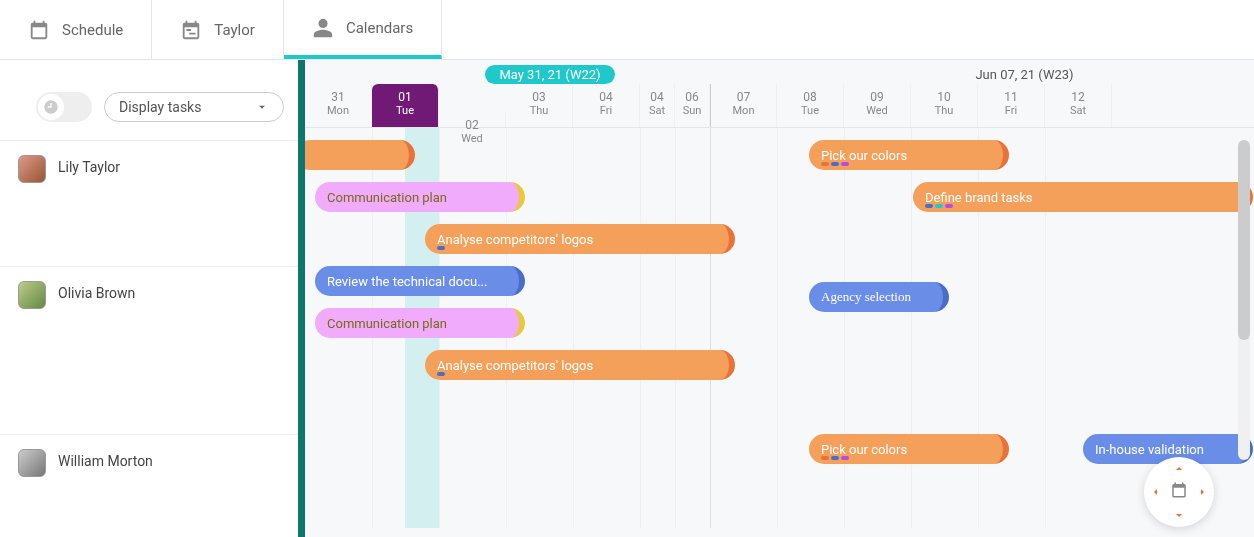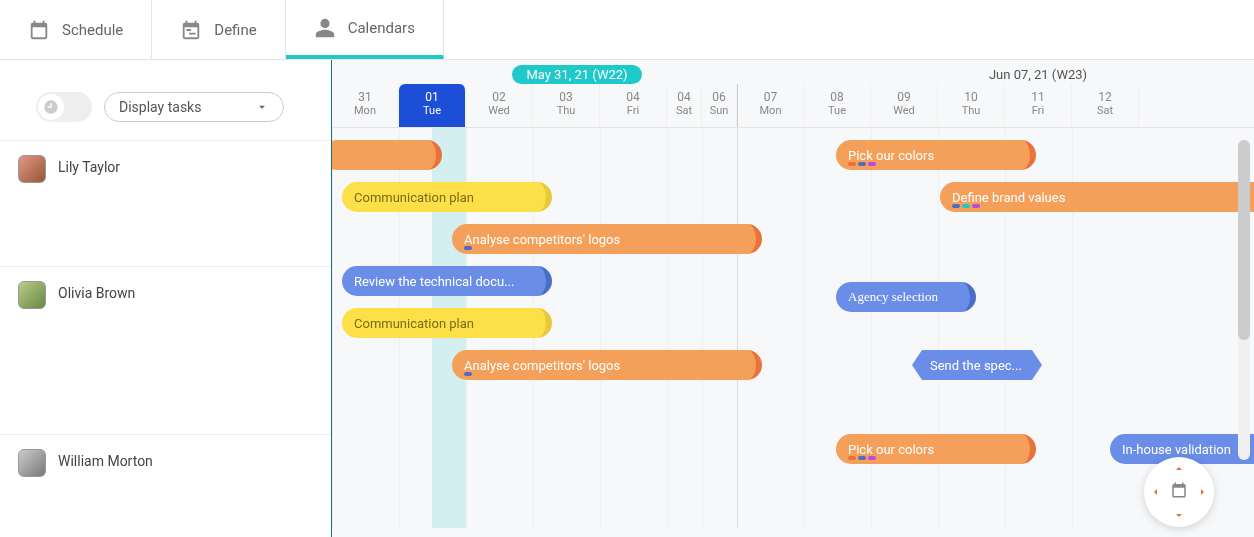--- a/index.html
+++ b/index.html
@@ -14,46 +14,46 @@
 
 .toolbar { display: flex; align-items: center; gap: 12px; padding: 10px 16px; position: absolute; left: 20px; top: 82px; z-index: 5; }
 .toggle { width: 56px; height: 30px; background: #eee; border-radius: 15px; position: relative; cursor: pointer; }
 .toggle-knob { width: 26px; height: 26px; background: #fff; border-radius: 50%; position: absolute; top: 2px; left: 2px; display: flex; align-items: center; justify-content: center; }
 .toggle-knob svg { width: 16px; height: 16px; fill: #ccc; }
 .select { display: flex; align-items: center; justify-content: space-between; border: 1px solid #ccc; border-radius: 18px; padding: 6px 14px; width: 180px; background: #fff; cursor: pointer; font-size: 14px; color: #555; }
 .select svg { width: 14px; height: 14px; fill: #666; }
 
 
 .grid { position: absolute; top: 60px; left: 0; right: 0; bottom: 0; display: flex; }
-.sidebar { width: 332px; background: #fff; border-right: 1px solid #0f766e; padding-top: 80px; }
+.sidebar { width: 305px; background: #fff; border-right: 7px solid #0f766e; padding-top: 80px; }
 .person-row { display: flex; align-items: flex-start; gap: 12px; padding: 14px 18px; border-top: 1px solid #eee; height: 126px; }
 .person-row.tall { height: 168px; }
 .avatar { width: 28px; height: 28px; border-radius: 6px; background: linear-gradient(135deg,#aaa,#666); flex-shrink: 0; border: 1px solid #999; }
 .person-name { font-size: 14px; color: #444; margin-top: 4px; }
 
 .timeline { flex: 1; position: relative; overflow: hidden; }
 .week-headers { display: flex; height: 24px; }
 .week-header { text-align: center; font-size: 13px; color: #555; }
 .week-header.pill { background: #20c9c9; color: #fff; border-radius: 10px; padding: 2px 14px; display: inline-block; }
 .week-header-wrap { flex: 1; text-align: center; padding-top: 4px; }
 
 .day-headers { display: flex; height: 44px; border-bottom: 1px solid #e5e5e5; }
 .day-col { width: 67px; text-align: center; font-size: 12px; color: #888; padding-top: 6px; border-right: 1px solid #f0f0f0; position: relative; }
-.day-col.today { background: #1d4ed8; color: #fff; border-radius: 6px 6px 0 0; }
+.day-col.today { background: #701a75; color: #fff; border-radius: 6px 6px 0 0; }
 .day-col .num { display: block; font-size: 12px; }
 .day-col .dow { display: block; font-size: 11px; }
 
 .timeline-body { position: relative; height: 400px; }
 .vline { position: absolute; top: 0; bottom: 0; width: 1px; background: #f0f0f0; }
 .vline.strong { background: #ddd; }
 .today-col { position: absolute; top: 0; bottom: 0; width: 35px; background: #bdeaea; opacity: 0.6; }
 
 .task { position: absolute; height: 30px; border-radius: 15px; display: flex; align-items: center; padding: 0 12px; font-size: 13px; color: #fff; white-space: nowrap; overflow: hidden; cursor: pointer; }
 .task.orange { background: #f5a05a; border-right: 6px solid #e8723a; text-align: right; }
-.task.yellow { background: #fde047; color: #7a6a1a; border-right: 6px solid #e8c93a; }
+.task.yellow { background: #f0abfc; color: #7a6a1a; border-right: 6px solid #e8c93a; }
 .task.blue { background: #6a8ee8; border-right: 6px solid #4a6ec8; }
 .task.hex-blue { background: #6a8ee8; border-radius: 4px; clip-path: polygon(10px 0, calc(100% - 10px) 0, 100% 50%, calc(100% - 10px) 100%, 10px 100%, 0 50%); padding-left: 18px; }
 .task .dot { width: 8px; height: 4px; border-radius: 2px; position: absolute; bottom: 4px; }
 
 
 .nav-widget { position: absolute; right: 40px; bottom: 10px; width: 70px; height: 70px; background: #fff; border-radius: 50%; box-shadow: 0 2px 10px rgba(0,0,0,0.15); display: grid; grid-template-columns: 1fr 1fr 1fr; grid-template-rows: 1fr 1fr 1fr; align-items: center; justify-items: center; }
 .nav-widget svg { width: 12px; height: 12px; }
 .nav-widget .center-icon { grid-column: 2; grid-row: 2; }
 .nav-widget .up { grid-column: 2; grid-row: 1; fill: #e8723a; cursor: pointer; }
 .nav-widget .down { grid-column: 2; grid-row: 3; fill: #e8723a; cursor: pointer; }
@@ -71,21 +71,21 @@
   <div class="tab">
     <svg viewBox="0 0 24 24">
         <path d="M19 4h-1V2h-2v2H8V2H6v2H5a2 2 0 0 0-2 2v14a2 2 0 0 0 2 2h14a2 2 0 0 0 2-2V6a2 2 0 0 0-2-2zm0 16H5V9h14v11z"></path>
       </svg>
     <span>Schedule</span>
   </div>
   <div class="tab">
     <svg viewBox="0 0 24 24">
         <path d="M19 4h-1V2h-2v2H8V2H6v2H5a2 2 0 0 0-2 2v14a2 2 0 0 0 2 2h14a2 2 0 0 0 2-2V6a2 2 0 0 0-2-2zm0 16H5V9h14v11zM7 11h5v2H7zm3 4h7v2h-7z"></path>
       </svg>
-    <span>Define</span>
+    <span>Taylor</span>
   </div>
   <div class="tab active">
     <svg viewBox="0 0 24 24">
         <path d="M12 12a5 5 0 1 0-5-5 5 5 0 0 0 5 5zm0 2c-3.3 0-10 1.7-10 5v3h20v-3c0-3.3-6.7-5-10-5z"></path>
       </svg>
     <span>Calendars</span>
   </div>
 </div>
 
 <div class="toolbar">
@@ -127,21 +127,21 @@
     </div>
     <div class="day-headers" id="day-headers">
         <div class="day-col" style="width: 67px;">
           <span class="num">31</span>
           <span class="dow">Mon</span>
         </div>
         <div class="day-col today" style="width: 67px;">
           <span class="num">01</span>
           <span class="dow">Tue</span>
         </div>
-        <div class="day-col" style="width: 67px;">
+        <div class="day-col" style="width: 67px; margin-top: 28px;">
           <span class="num">02</span>
           <span class="dow">Wed</span>
         </div>
         <div class="day-col" style="width: 67px;">
           <span class="num">03</span>
           <span class="dow">Thu</span>
         </div>
         <div class="day-col" style="width: 67px;">
           <span class="num">04</span>
           <span class="dow">Fri</span>
@@ -204,40 +204,37 @@
           <span>Analyse competitors' logos</span>
           <span class="dot" style="background: rgb(74, 110, 200); left: 12px;"></span>
         </div>
         <div class="task orange" style="left: 504px; width: 200px; top: 12px;">
           <span>Pick our colors</span>
           <span class="dot" style="background: rgb(232, 114, 58); left: 12px;"></span>
           <span class="dot" style="background: rgb(74, 110, 200); left: 22px;"></span>
           <span class="dot" style="background: rgb(184, 74, 232); left: 32px;"></span>
         </div>
         <div class="task orange" style="left: 608px; width: 340px; top: 54px;">
-          <span>Define brand values</span>
+          <span>Define brand tasks</span>
           <span class="dot" style="background: rgb(74, 110, 200); left: 12px;"></span>
           <span class="dot" style="background: rgb(32, 201, 201); left: 22px;"></span>
           <span class="dot" style="background: rgb(184, 74, 232); left: 32px;"></span>
         </div>
         <div class="task blue" style="left: 10px; width: 210px; top: 138px;">
           <span>Review the technical docu...</span>
         </div>
         <div class="task yellow" style="left: 10px; width: 210px; top: 180px;">
           <span>Communication plan</span>
         </div>
         <div class="task orange" style="left: 120px; width: 310px; top: 222px;">
           <span>Analyse competitors' logos</span>
           <span class="dot" style="background: rgb(74, 110, 200); left: 12px;"></span>
         </div>
         <div class="task blue" style="left: 504px; width: 140px; top: 154px; font-family: Liberation Serif, serif;">
           <span>Agency selection</span>
-        </div>
-        <div class="task hex-blue" style="left: 580px; width: 130px; top: 222px;">
-          <span>Send the spec...</span>
         </div>
         <div class="task orange" style="left: 504px; width: 200px; top: 306px;">
           <span>Pick our colors</span>
           <span class="dot" style="background: rgb(232, 114, 58); left: 12px;"></span>
           <span class="dot" style="background: rgb(74, 110, 200); left: 22px;"></span>
           <span class="dot" style="background: rgb(184, 74, 232); left: 32px;"></span>
         </div>
         <div class="task blue" style="left: 778px; width: 170px; top: 306px;">
           <span>In-house validation</span>
         </div>

